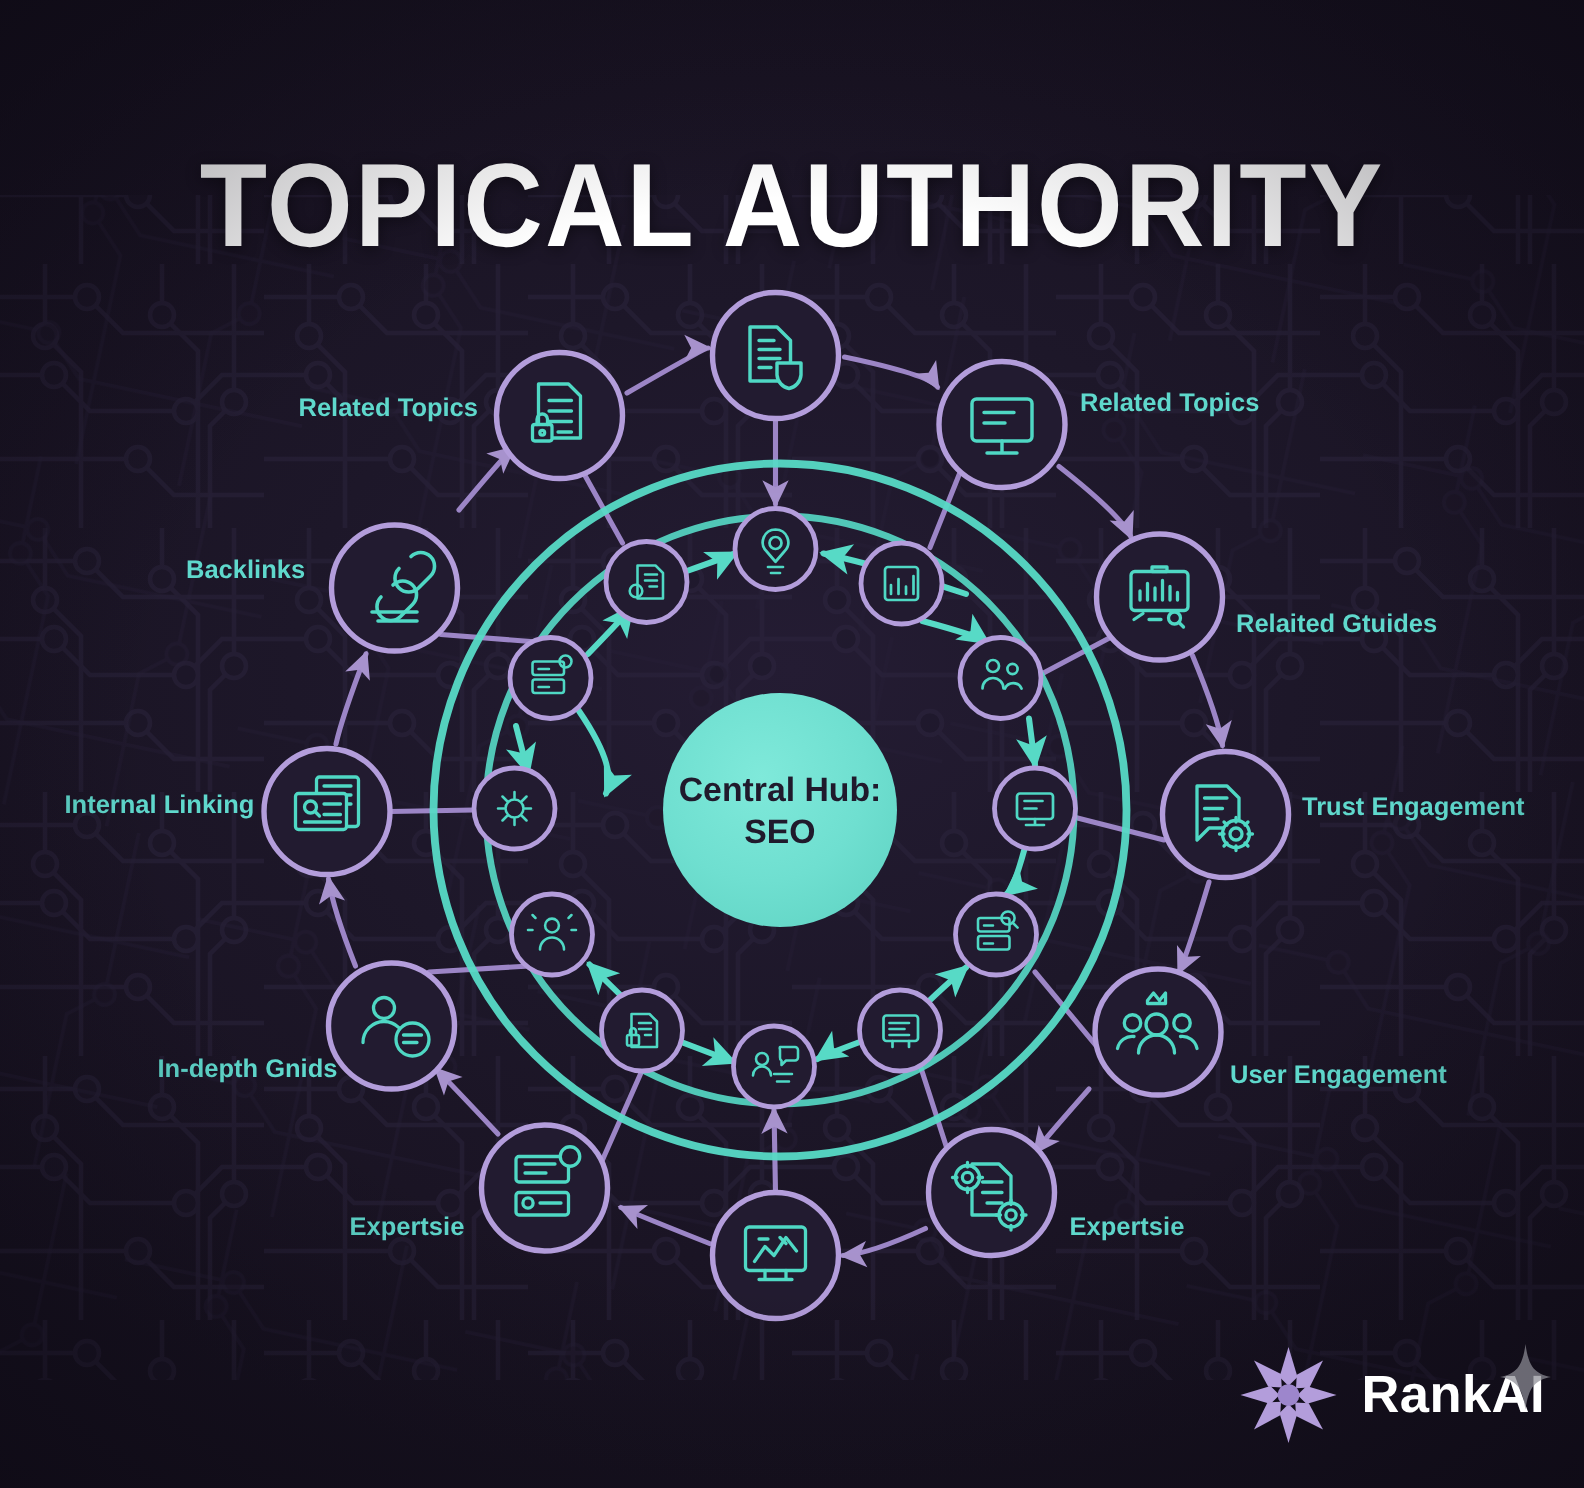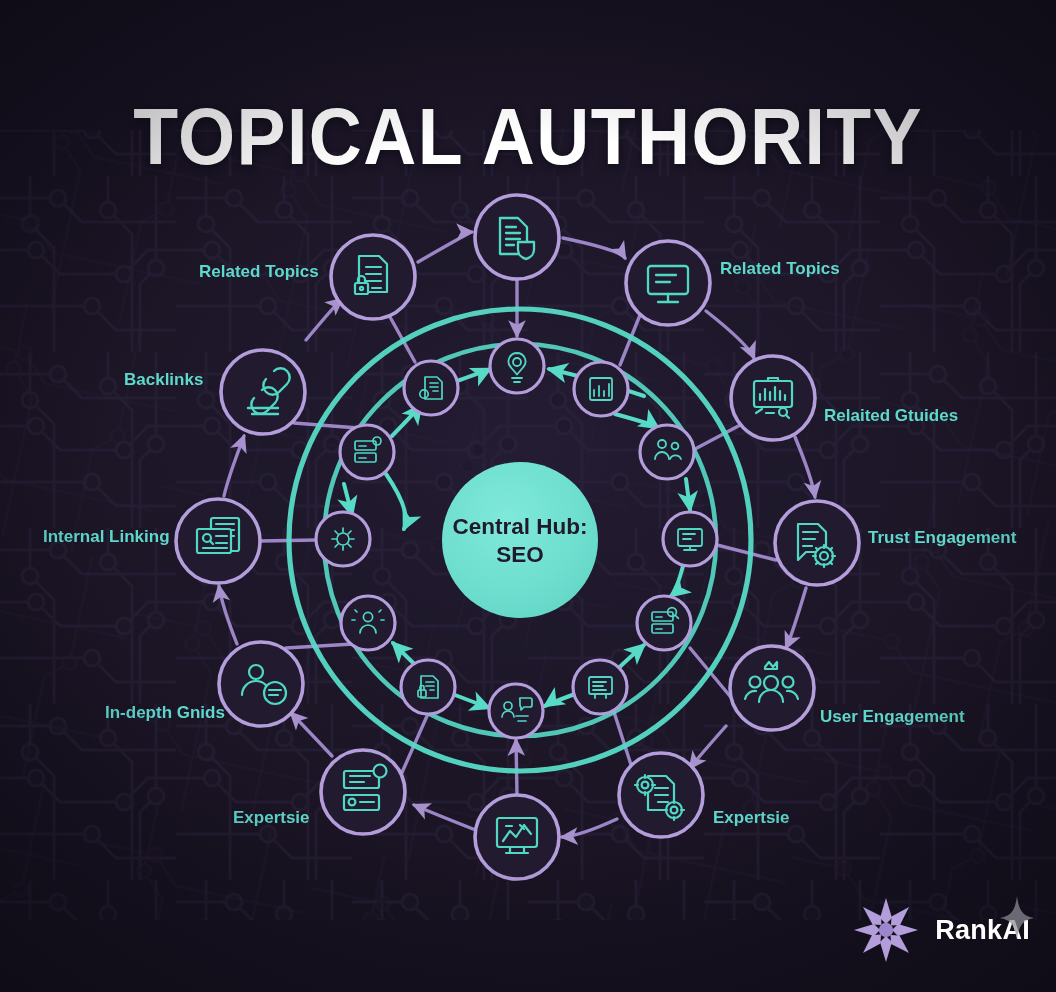--- a/index.html
+++ b/index.html
@@ -47,21 +47,21 @@
   }
   
   #logo{
     position:absolute;
     right:26px;bottom:26px;
     display:flex;align-items:center;gap:13px;
     z-index:7;
   }
   #logo .wordmark{
     color:#ffffff;
-    font-size:27px;
+    font-size:35px;
     font-weight:bold;
     letter-spacing:.3px;
     position:relative;
   }
   .sheen{
     position:absolute;
     right:-4px;top:2px;
     width:34px;height:44px;
     pointer-events:none;
   }

